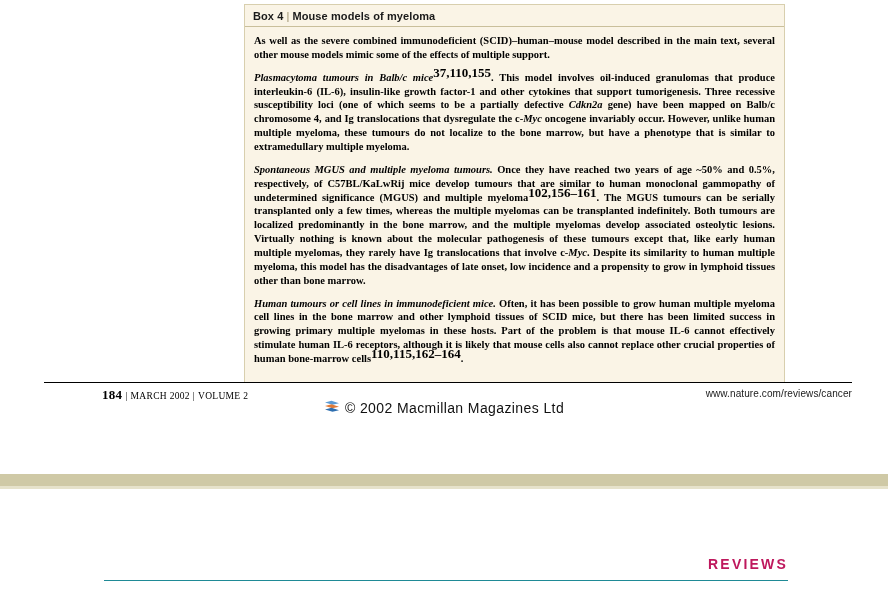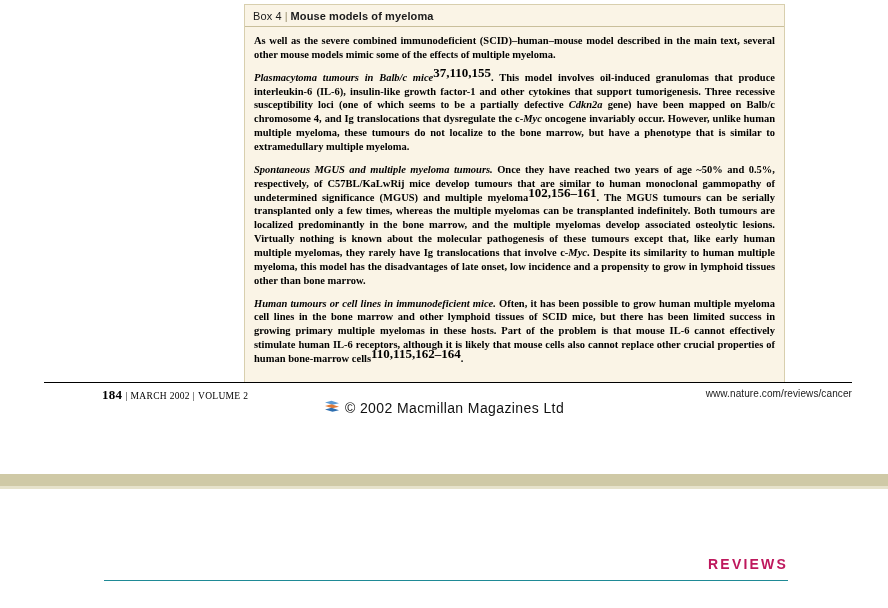--- a/index.html
+++ b/index.html
@@ -30,21 +30,21 @@
     padding: 5px 8px 4px 8px;
     font-family: "Liberation Sans", sans-serif;
     font-size: 11px;
     font-weight: bold;
     color: #1a1a1a;
     border-bottom: 1px solid #c9bf9b;
     background: #faf4e6;
     letter-spacing: 0.1px;
   }
   #box-header .box-label {
-    font-weight: normal;
+    font-weight: bold;
     margin-top: 36px;
   }
   #box-header .box-sep {
     color: #9a8f6d;
     font-weight: normal;
     padding: 0 3px;
   }
   #box-header .box-title {
     font-weight: bold;
   }
@@ -171,21 +171,21 @@
 <body>
 
 <div id="box-panel">
 
   <div id="box-header">
     <span class="box-label">Box 4</span><span class="box-sep">|</span><span class="box-title">Mouse models of myeloma</span>
   </div>
 
   <div id="box-body">
 
-    <p><span>As well as the severe combined immunodeficient (SCID)–human–mouse model described in the main text, several other mouse models mimic some of the effects of multiple myeloma.</span></p>
+    <p><span>As well as the severe combined immunodeficient (SCID)–human–mouse model described in the main text, several other mouse models mimic some of the effects of multiple support.</span></p>
 
     <p><span class="lead-in">Plasmacytoma tumours in Balb/c mice</span><sup>37,110,155</sup><span>. This model involves oil-induced granulomas that produce interleukin-6 (IL-6), insulin-like growth factor-1 and other cytokines that support tumorigenesis. Three recessive susceptibility loci (one of which seems to be a partially defective </span><span class="it">Cdkn2a</span><span> gene) have been mapped on Balb/c chromosome 4, and Ig translocations that dysregulate the c-</span><span class="it">Myc</span><span> oncogene invariably occur. However, unlike human multiple myeloma, these tumours do not localize to the bone marrow, but have a phenotype that is similar to extramedullary multiple myeloma.</span></p>
 
     <p><span class="lead-in">Spontaneous MGUS and multiple myeloma tumours.</span><span> Once they have reached two years of age ~50% and 0.5%, respectively, of C57BL/KaLwRij mice develop tumours that are similar to human monoclonal gammopathy of undetermined significance (MGUS) and multiple myeloma</span><sup>102,156–161</sup><span>. The MGUS tumours can be serially transplanted only a few times, whereas the multiple myelomas can be transplanted indefinitely. Both tumours are localized predominantly in the bone marrow, and the multiple myelomas develop associated osteolytic lesions. Virtually nothing is known about the molecular pathogenesis of these tumours except that, like early human multiple myelomas, they rarely have Ig translocations that involve c-</span><span class="it">Myc</span><span>. Despite its similarity to human multiple myeloma, this model has the disadvantages of late onset, low incidence and a propensity to grow in lymphoid tissues other than bone marrow.</span></p>
 
     <p><span class="lead-in">Human tumours or cell lines in immunodeficient mice.</span><span> Often, it has been possible to grow human multiple myeloma cell lines in the bone marrow and other lymphoid tissues of  SCID mice, but there has been limited success in growing primary multiple myelomas in these hosts. Part of the problem is that mouse IL-6 cannot effectively stimulate human IL-6 receptors, although it is likely that mouse cells also cannot replace other crucial properties of human bone-marrow cells</span><sup>110,115,162–164</sup><span>.</span></p>
 
   </div>
 </div>
 

